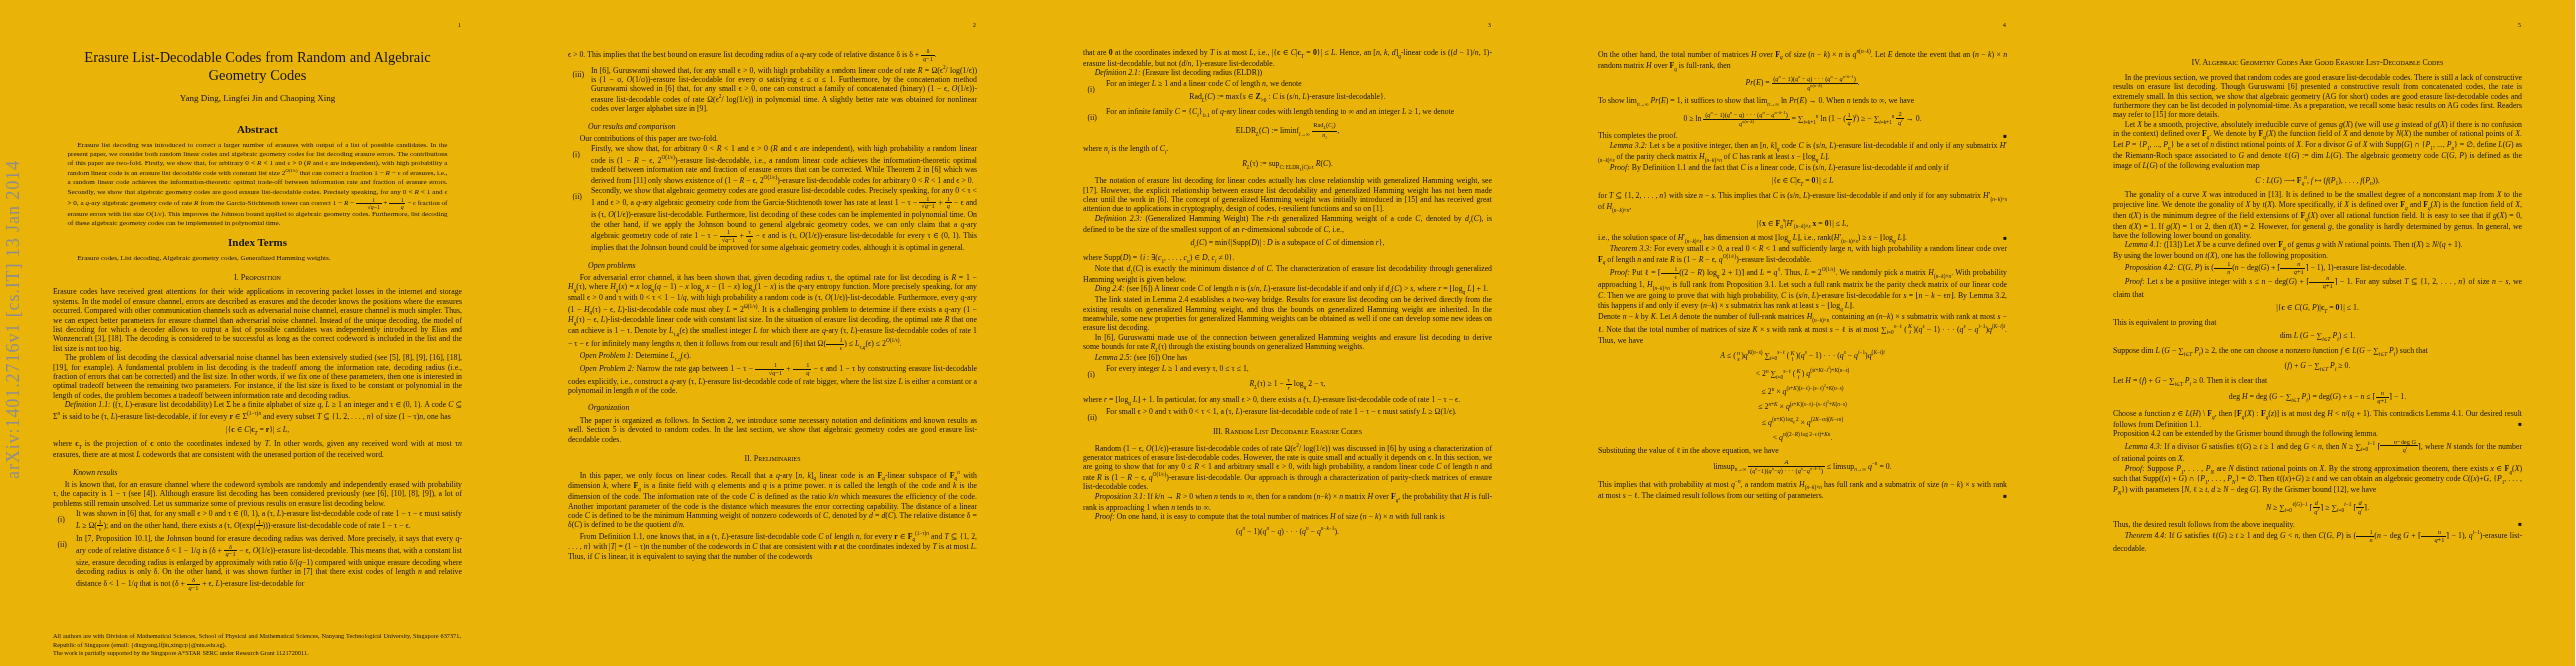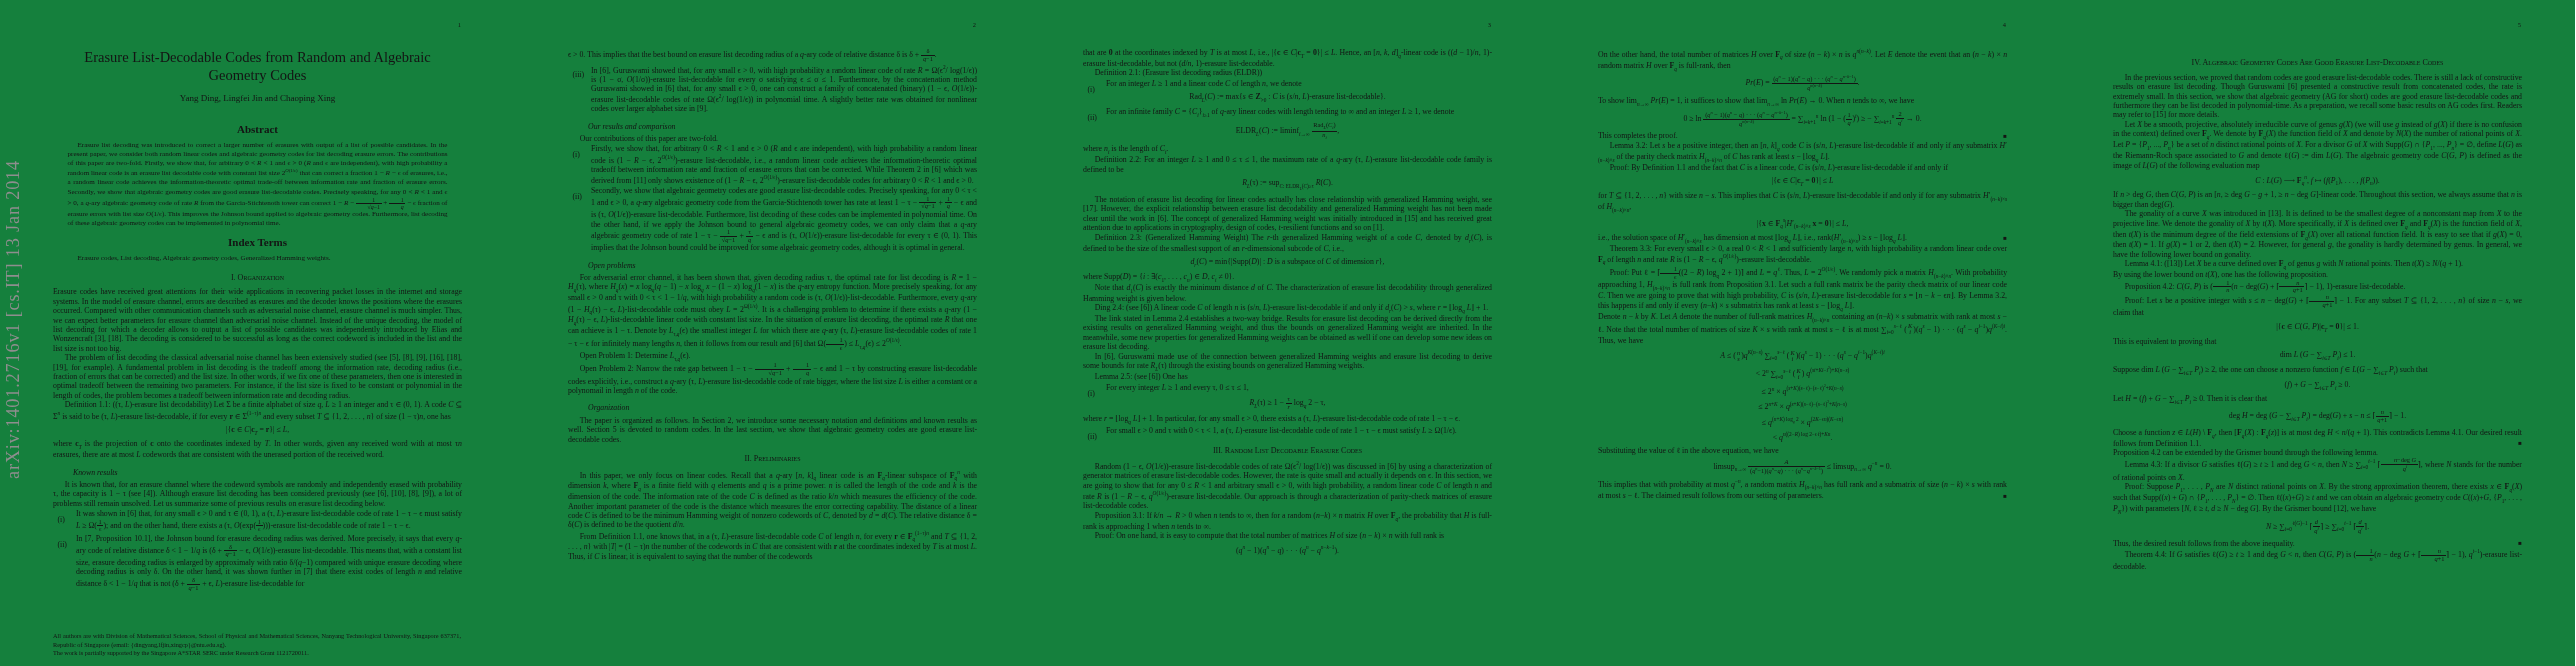--- a/index.html
+++ b/index.html
@@ -11,37 +11,37 @@
   }
   .canvas { position:relative; width:2576px; height:667px; background:#fff; }
   .watermark {
     position:absolute; left:3.3px; top:160px; z-index:5;
     writing-mode:vertical-rl; transform:rotate(180deg);
     color:#8e8e8e; font-size:18.3px; letter-spacing:0.8px; white-space:nowrap;
   }
   .pages { display:flex; width:2576px; height:667px; }
   .page {
     width:515px; height:667px; position:relative; overflow:hidden;
-    padding:48px 53px 11px 53px; background:#15803d;
+    padding:48px 53px 11px 53px; background:#eab308;
     font-size:7.8px; line-height:1.21; text-align:justify;
   }
   .pagenum { position:absolute; top:21px; right:54px; font-size:6.4px; }
   .blk.title { text-align:center; font-size:14.5px; line-height:1.25; margin:0 11px 9px; }
   .blk.authors { text-align:center; font-size:9px; margin-bottom:19px; }
   .blk.habs { text-align:center; font-weight:bold; font-size:11px; margin:7.8px 0 4.4px; }
   .blk.absp { font-size:7.1px; line-height:1.28; margin:0 14.5px; text-indent:1.4em; }
   .blk.hs { text-align:center; font-variant:small-caps; font-size:8px; margin:10px 0 5px; text-indent:0; }
   .blk.hr { font-style:italic; margin:7.8px 0 2.8px; text-align:left;padding-left:20px; }
   .blk.p { text-indent:1.5em; }
   .blk.p0 { text-indent:0; }
   .blk.eq { text-align:center; margin:3.9px 16.7px; text-indent:0; }
   .blk.eq i, .blk.p i, .blk.li i, .blk.absp i { font-style:italic; }
   .blk.li { position:relative; padding-left:23px; margin:1.1px 0; }
   .blk.li .lbl { position:absolute; left:4.4px; top:6px; }
-  .lead { }
+  .lead { font-style:italic; }
   .blk.fn {
     position:absolute; bottom:10px; left:53px; width:408px;
     font-size:6.3px; line-height:1.3; text-align:justify; text-indent:0;
   }
   .qed { float:right; font-size:6.1px; margin-top:1.7px; }
   .frac { display:inline-block; vertical-align:middle; text-align:center; font-size:0.82em; line-height:1.05; }
   .frac .nu { display:block; border-bottom:0.6px solid #141414; padding:0 1.7px; }
   .frac .de { display:block; padding:0 1.7px; }
   .binom { display:inline-block; vertical-align:middle; text-align:center; font-size:0.8em; line-height:1.05; }
   .binom span { display:block; padding:0 1.1px; }
@@ -54,21 +54,21 @@
   <div class="watermark">arXiv:1401.2716v1  [cs.IT]  13 Jan 2014</div>
   <div class="pages">
       <div class="page">
         <div class="pagenum">1</div>
         <div class="blk title">Erasure List-Decodable Codes from Random and Algebraic Geometry Codes</div>
         <div class="blk authors">Yang Ding, Lingfei Jin and Chaoping Xing</div>
         <div class="blk habs">Abstract</div>
         <div class="blk absp">Erasure list decoding was introduced to correct a larger number of erasures with output of a list of possible candidates. In the present paper, we consider both random linear codes and algebraic geometry codes for list decoding erasure errors. The contributions of this paper are two-fold. Firstly, we show that, for arbitrary 0 &lt; <i>R</i> &lt; 1 and ϵ &gt; 0 (<i>R</i> and ϵ are independent), with high probability a random linear code is an erasure list decodable code with constant list size 2<sup><i>O</i>(1/ϵ)</sup> that can correct a fraction 1 − <i>R</i> − ϵ of erasures, i.e., a random linear code achieves the information-theoretic optimal trade-off between information rate and fraction of erasure errors. Secondly, we show that algebraic geometry codes are good erasure list-decodable codes. Precisely speaking, for any 0 &lt; <i>R</i> &lt; 1 and ϵ &gt; 0, a <i>q</i>-ary algebraic geometry code of rate <i>R</i> from the Garcia-Stichtenoth tower can correct 1 − <i>R</i> − <span class="frac"><span class="nu">1</span><span class="de">√<i>q</i>−1</span></span> + <span class="frac"><span class="nu">1</span><span class="de"><i>q</i></span></span> − ϵ fraction of erasure errors with list size <i>O</i>(1/ϵ). This improves the Johnson bound applied to algebraic geometry codes. Furthermore, list decoding of these algebraic geometry codes can be implemented in polynomial time.</div>
         <div class="blk habs">Index Terms</div>
         <div class="blk absp">Erasure codes, List decoding, Algebraic geometry codes, Generalized Hamming weights.</div>
-        <div class="blk hs">I. Organization</div>
+        <div class="blk hs">I. Proposition</div>
         <div class="blk p0">Erasure codes have received great attentions for their wide applications in recovering packet losses in the internet and storage systems. In the model of erasure channel, errors are described as erasures and the decoder knows the positions where the erasures occurred. Compared with other communication channels such as adversarial noise channel, erasure channel is much simpler. Thus, we can expect better parameters for erasure channel than adversarial noise channel. Instead of the unique decoding, the model of list decoding for which a decoder allows to output a list of possible candidates was independently introduced by Elias and Wonzencraft [3], [18]. The decoding is considered to be successful as long as the correct codeword is included in the list and the list size is not too big.</div>
         <div class="blk p">The problem of list decoding the classical adversarial noise channel has been extensively studied (see [5], [8], [9], [16], [18], [19], for example). A fundamental problem in list decoding is the tradeoff among the information rate, decoding radius (i.e., fraction of errors that can be corrected) and the list size. In other words, if we fix one of these parameters, then one is interested in optimal tradeoff between the remaining two parameters. For instance, if the list size is fixed to be constant or polynomial in the length of codes, the problem becomes a tradeoff between information rate and decoding radius.</div>
         <div class="blk p"><span class="lead">Definition 1.1:</span> ((τ, <i>L</i>)-erasure list decodability) Let Σ be a finite alphabet of size <i>q</i>, <i>L</i> ≥ 1 an integer and τ ∈ (0, 1). A code <i>C</i> ⊆ Σ<sup><i>n</i></sup> is said to be (τ, <i>L</i>)-erasure list-decodable, if for every <b>r</b> ∈ Σ<sup>(1−τ)<i>n</i></sup> and every subset <i>T</i> ⊆ {1, 2, . . . , <i>n</i>} of size (1 − τ)<i>n</i>, one has</div>
         <div class="blk eq">|{<b>c</b> ∈ <i>C</i>|<b>c</b><sub><i>T</i></sub> = <b>r</b>}| ≤ <i>L</i>,</div>
         <div class="blk p0">where <b>c</b><sub><i>T</i></sub> is the projection of <b>c</b> onto the coordinates indexed by <i>T</i>. In other words, given any received word with at most τ<i>n</i> erasures, there are at most <i>L</i> codewords that are consistent with the unerased portion of the received word.</div>
         <div class="blk hr">Known results</div>
         <div class="blk p">It is known that, for an erasure channel where the codeword symbols are randomly and independently erased with probability τ, the capacity is 1 − τ (see [4]). Although erasure list decoding has been considered previously (see [6], [10], [8], [9]), a lot of problems still remain unsolved. Let us summarize some of previous results on erasure list decoding below.</div>
         <div class="blk li"><span class="lbl">(i)</span>It was shown in [6] that, for any small ϵ &gt; 0 and τ ∈ (0, 1), a (τ, <i>L</i>)-erasure list-decodable code of rate 1 − τ − ϵ must satisfy <i>L</i> ≥ Ω(<span class="frac"><span class="nu">1</span><span class="de">ϵ</span></span>); and on the other hand, there exists a (τ, <i>O</i>(exp(<span class="frac"><span class="nu">1</span><span class="de">ϵ</span></span>)))-erasure list-decodable code of rate 1 − τ − ϵ.</div>
         <div class="blk li"><span class="lbl">(ii)</span>In [7, Proposition 10.1], the Johnson bound for erasure decoding radius was derived. More precisely, it says that every <i>q</i>-ary code of relative distance δ &lt; 1 − 1/<i>q</i> is (δ + <span class="frac"><span class="nu">δ</span><span class="de"><i>q</i>−1</span></span> − ϵ, <i>O</i>(1/ϵ))-erasure list-decodable. This means that, with a constant list size, erasure decoding radius is enlarged by approximaly with ratio δ/(<i>q</i>−1) compared with unique erasure decoding where decoding radius is only δ. On the other hand, it was shown further in [7] that there exist codes of length <i>n</i> and relative distance δ &lt; 1 − 1/<i>q</i> that is not (δ + <span class="frac"><span class="nu">δ</span><span class="de"><i>q</i>−1</span></span> + ϵ, <i>L</i>)-erasure list-decodable for</div>
         <div class="blk fn">All authors are with Division of Mathematical Sciences, School of Physical and Mathematical Sciences, Nanyang Technological University, Singapore 637371, Republic of Singapore (email: {dingyang,lfjin,xingcp}@ntu.edu.sg).<br>The work is partially supported by the Singapore A*STAR SERC under Research Grant 1121720011.</div>
@@ -93,21 +93,20 @@
       </div>
       <div class="page">
         <div class="pagenum">3</div>
         <div class="blk p0">that are <b>0</b> at the coordinates indexed by <i>T</i> is at most <i>L</i>, i.e., |{<b>c</b> ∈ <i>C</i>|<b>c</b><sub><i>T</i></sub> = <b>0</b>}| ≤ <i>L</i>. Hence, an [<i>n</i>, <i>k</i>, <i>d</i>]<sub><i>q</i></sub>-linear code is ((<i>d</i> − 1)/<i>n</i>, 1)-erasure list-decodable, but not (<i>d</i>/<i>n</i>, 1)-erasure list-decodable.</div>
         <div class="blk p"><span class="lead">Definition 2.1:</span> (Erasure list decoding radius (ELDR))</div>
         <div class="blk li"><span class="lbl">(i)</span>For an integer <i>L</i> ≥ 1 and a linear code <i>C</i> of length <i>n</i>, we denote</div>
         <div class="blk eq">Rad<sub><i>L</i></sub>(<i>C</i>) := max{<i>s</i> ∈ <b>Z</b><sub>&gt;0</sub> :  <i>C</i> is (<i>s</i>/<i>n</i>, <i>L</i>)-erasure list-decodable}.</div>
         <div class="blk li"><span class="lbl">(ii)</span>For an infinite family <i>C</i> = {<i>C</i><sub><i>i</i></sub>}<sub><i>i</i>≥1</sub> of <i>q</i>-ary linear codes with length tending to ∞ and an integer <i>L</i> ≥ 1, we denote</div>
         <div class="blk eq">ELDR<sub><i>L</i></sub>(<i>C</i>) := liminf<sub><i>i</i>→∞</sub> <span class="frac"><span class="nu">Rad<sub><i>L</i></sub>(<i>C</i><sub><i>i</i></sub>)</span><span class="de"><i>n</i><sub><i>i</i></sub></span></span>,</div>
         <div class="blk p0">where <i>n</i><sub><i>i</i></sub> is the length of <i>C</i><sub><i>i</i></sub>.</div>
-        <div class="blk p"><span class="lead">Definition 2.2:</span> For an integer <i>L</i> ≥ 1 and 0 ≤ τ ≤ 1, the maximum rate of a <i>q</i>-ary (τ, <i>L</i>)-erasure list-decodable code family is defined to be</div>
         <div class="blk eq"><i>R</i><sub><i>L</i></sub>(τ) := sup<sub><i>C</i>: ELDR<sub><i>L</i></sub>(<i>C</i>)≥τ</sub> <i>R</i>(<i>C</i>).</div>
         <div class="blk p">The notation of erasure list decoding for linear codes actually has close relationship with generalized Hamming weight, see [17]. However, the explicit relationship between erasure list decodability and generalized Hamming weight has not been made clear until the work in [6]. The concept of generalized Hamming weight was initially introduced in [15] and has received great attention due to applications in cryptography, design of codes, <i>t</i>-resilient functions and so on [1].</div>
         <div class="blk p"><span class="lead">Definition 2.3:</span> (Generalized Hamming Weight) The <i>r</i>-th generalized Hamming weight of a code <i>C</i>, denoted by <i>d</i><sub><i>r</i></sub>(<i>C</i>), is defined to be the size of the smallest support of an <i>r</i>-dimensional subcode of <i>C</i>, i.e.,</div>
         <div class="blk eq"><i>d</i><sub><i>r</i></sub>(<i>C</i>) = min{|Supp(<i>D</i>)| :  <i>D</i> is a subspace of <i>C</i> of dimension <i>r</i>},</div>
         <div class="blk p0">where Supp(<i>D</i>) = {<i>i</i> :  ∃(<i>c</i><sub>1</sub>, . . . , <i>c</i><sub><i>n</i></sub>) ∈ <i>D</i>, <i>c</i><sub><i>i</i></sub> ≠ 0}.</div>
         <div class="blk p">Note that <i>d</i><sub>1</sub>(<i>C</i>) is exactly the minimum distance <i>d</i> of <i>C</i>. The characterization of erasure list decodability through generalized Hamming weight is given below.</div>
         <div class="blk p"><span class="lead">Ding 2.4:</span> (see [6]) A linear code <i>C</i> of length <i>n</i> is (<i>s</i>/<i>n</i>, <i>L</i>)-erasure list-decodable if and only if <i>d</i><sub><i>r</i></sub>(<i>C</i>) &gt; <i>s</i>, where <i>r</i> = ⌊log<sub><i>q</i></sub> <i>L</i>⌋ + 1.</div>
         <div class="blk p">The link stated in Lemma 2.4 establishes a two-way bridge. Results for erasure list decoding can be derived directly from the existing results on generalized Hamming weight, and thus the bounds on generalized Hamming weight are inherited. In the meanwhile, some new properties for generalized Hamming weights can be obtained as well if one can develop some new ideas on erasure list decoding.</div>
         <div class="blk p">In [6], Guruswami made use of the connection between generalized Hamming weights and erasure list decoding to derive some bounds for rate <i>R</i><sub><i>L</i></sub>(τ) through the existing bounds on generalized Hamming weights.</div>
         <div class="blk p"><span class="lead">Lemma 2.5:</span> (see [6]) One has</div>
@@ -146,21 +145,20 @@
         <div class="blk p0">Substituting the value of ℓ in the above equation, we have</div>
         <div class="blk eq">limsup<sub><i>n</i>→∞</sub> <span class="frac"><span class="nu"><i>A</i></span><span class="de">(<i>q</i><sup><i>n</i></sup>−1)(<i>q</i><sup><i>n</i></sup>−<i>q</i>) · · · (<i>q</i><sup><i>n</i></sup>−<i>q</i><sup><i>n</i>−<i>k</i>−1</sup>)</span></span> ≤ limsup<sub><i>n</i>→∞</sub> <i>q</i><sup>−<i>n</i></sup> = 0.</div>
         <div class="blk p0">This implies that with probability at most <i>q</i><sup>−<i>n</i></sup>, a random matrix <i>H</i><sub>(<i>n</i>−<i>k</i>)×<i>n</i></sub> has full rank and a submatrix of size (<i>n</i> − <i>k</i>) × <i>s</i> with rank at most <i>s</i> − ℓ. The claimed result follows from our setting of parameters.<span class="qed">■</span></div>
       </div>
       <div class="page">
         <div class="pagenum">5</div>
         <div class="blk hs">IV. Algebraic Geometry Codes Are Good Erasure List-Decodable Codes</div>
         <div class="blk p">In the previous section, we proved that random codes are good erasure list-decodable codes. There is still a lack of constructive results on erasure list decoding. Though Guruswami [6] presented a constructive result from concatenated codes, the rate is extremely small. In this section, we show that algebraic geometry (AG for short) codes are good erasure list-decodable codes and furthermore they can be list decoded in polynomial-time. As a preparation, we recall some basic results on AG codes first. Readers may refer to [15] for more details.</div>
         <div class="blk p">Let <i>X</i> be a smooth, projective, absolutely irreducible curve of genus <i>g</i>(<i>X</i>) (we will use <i>g</i> instead of <i>g</i>(<i>X</i>) if there is no confusion in the context) defined over <b>F</b><sub><i>q</i></sub>. We denote by <b>F</b><sub><i>q</i></sub>(<i>X</i>) the function field of <i>X</i> and denote by <i>N</i>(<i>X</i>) the number of rational points of <i>X</i>. Let <i>P</i> = {<i>P</i><sub>1</sub>, ..., <i>P</i><sub><i>n</i></sub>} be a set of <i>n</i> distinct rational points of <i>X</i>. For a divisor <i>G</i> of <i>X</i> with Supp(<i>G</i>) ∩ {<i>P</i><sub>1</sub>, ..., <i>P</i><sub><i>n</i></sub>} = ∅, define <i>L</i>(<i>G</i>) as the Riemann-Roch space associated to <i>G</i> and denote ℓ(<i>G</i>) := dim <i>L</i>(<i>G</i>). The algebraic geometry code <i>C</i>(<i>G</i>, <i>P</i>) is defined as the image of <i>L</i>(<i>G</i>) of the following evaluation map</div>
         <div class="blk eq"><i>C</i> : <i>L</i>(<i>G</i>) ⟶ <b>F</b><sub><i>q</i></sub><sup><i>n</i></sup>,    <i>f</i> ↦ (<i>f</i>(<i>P</i><sub>1</sub>), . . . , <i>f</i>(<i>P</i><sub><i>n</i></sub>)).</div>
-        <div class="blk p0">If <i>n</i> &gt; deg <i>G</i>, then <i>C</i>(<i>G</i>, <i>P</i>) is an [<i>n</i>, ≥ deg <i>G</i> − <i>g</i> + 1, ≥ <i>n</i> − deg <i>G</i>]-linear code. Throughout this section, we always assume that <i>n</i> is bigger than deg(<i>G</i>).</div>
         <div class="blk p">The gonality of a curve <i>X</i> was introduced in [13]. It is defined to be the smallest degree of a nonconstant map from <i>X</i> to the projective line. We denote the gonality of <i>X</i> by <i>t</i>(<i>X</i>). More specifically, if <i>X</i> is defined over <b>F</b><sub><i>q</i></sub> and <b>F</b><sub><i>q</i></sub>(<i>X</i>) is the function field of <i>X</i>, then <i>t</i>(<i>X</i>) is the minimum degree of the field extensions of <b>F</b><sub><i>q</i></sub>(<i>X</i>) over all rational function field. It is easy to see that if <i>g</i>(<i>X</i>) = 0, then <i>t</i>(<i>X</i>) = 1. If <i>g</i>(<i>X</i>) = 1 or 2, then <i>t</i>(<i>X</i>) = 2. However, for general <i>g</i>, the gonality is hardly determined by genus. In general, we have the following lower bound on gonality.</div>
         <div class="blk p"><span class="lead">Lemma 4.1:</span> ([13]) Let <i>X</i> be a curve defined over <b>F</b><sub><i>q</i></sub> of genus <i>g</i> with <i>N</i> rational points. Then <i>t</i>(<i>X</i>) ≥ <i>N</i>/(<i>q</i> + 1).</div>
         <div class="blk p0">By using the lower bound on <i>t</i>(<i>X</i>), one has the following proposition.</div>
         <div class="blk p"><span class="lead">Proposition 4.2:</span> <i>C</i>(<i>G</i>, <i>P</i>) is (<span class="frac"><span class="nu">1</span><span class="de"><i>n</i></span></span>(<i>n</i> − deg(<i>G</i>) + ⌈<span class="frac"><span class="nu"><i>n</i></span><span class="de"><i>q</i>+1</span></span>⌉ − 1), 1)-erasure list-decodable.</div>
         <div class="blk p"><span class="lead">Proof:</span> Let <i>s</i> be a positive integer with <i>s</i> ≤ <i>n</i> − deg(<i>G</i>) + ⌈<span class="frac"><span class="nu"><i>n</i></span><span class="de"><i>q</i>+1</span></span>⌉ − 1. For any subset <i>T</i> ⊆ {1, 2, . . . , <i>n</i>} of size <i>n</i> − <i>s</i>, we claim that</div>
         <div class="blk eq">|{<b>c</b> ∈ <i>C</i>(<i>G</i>, <i>P</i>)|<b>c</b><sub><i>T</i></sub> = <b>0</b>}| ≤ 1.</div>
         <div class="blk p0">This is equivalent to proving that</div>
         <div class="blk eq">dim <i>L</i> (<i>G</i> − ∑<sub><i>i</i>∈<i>T</i></sub> <i>P</i><sub><i>i</i></sub>) ≤ 1.</div>
         <div class="blk p0">Suppose dim <i>L</i> (<i>G</i> − ∑<sub><i>i</i>∈<i>T</i></sub> <i>P</i><sub><i>i</i></sub>) ≥ 2, the one can choose a nonzero function <i>f</i> ∈ <i>L</i>(<i>G</i> − ∑<sub><i>i</i>∈<i>T</i></sub> <i>P</i><sub><i>i</i></sub>) such that</div>
         <div class="blk eq">(<i>f</i>) + <i>G</i> − ∑<sub><i>i</i>∈<i>T</i></sub> <i>P</i><sub><i>i</i></sub> ≥ 0.</div>

